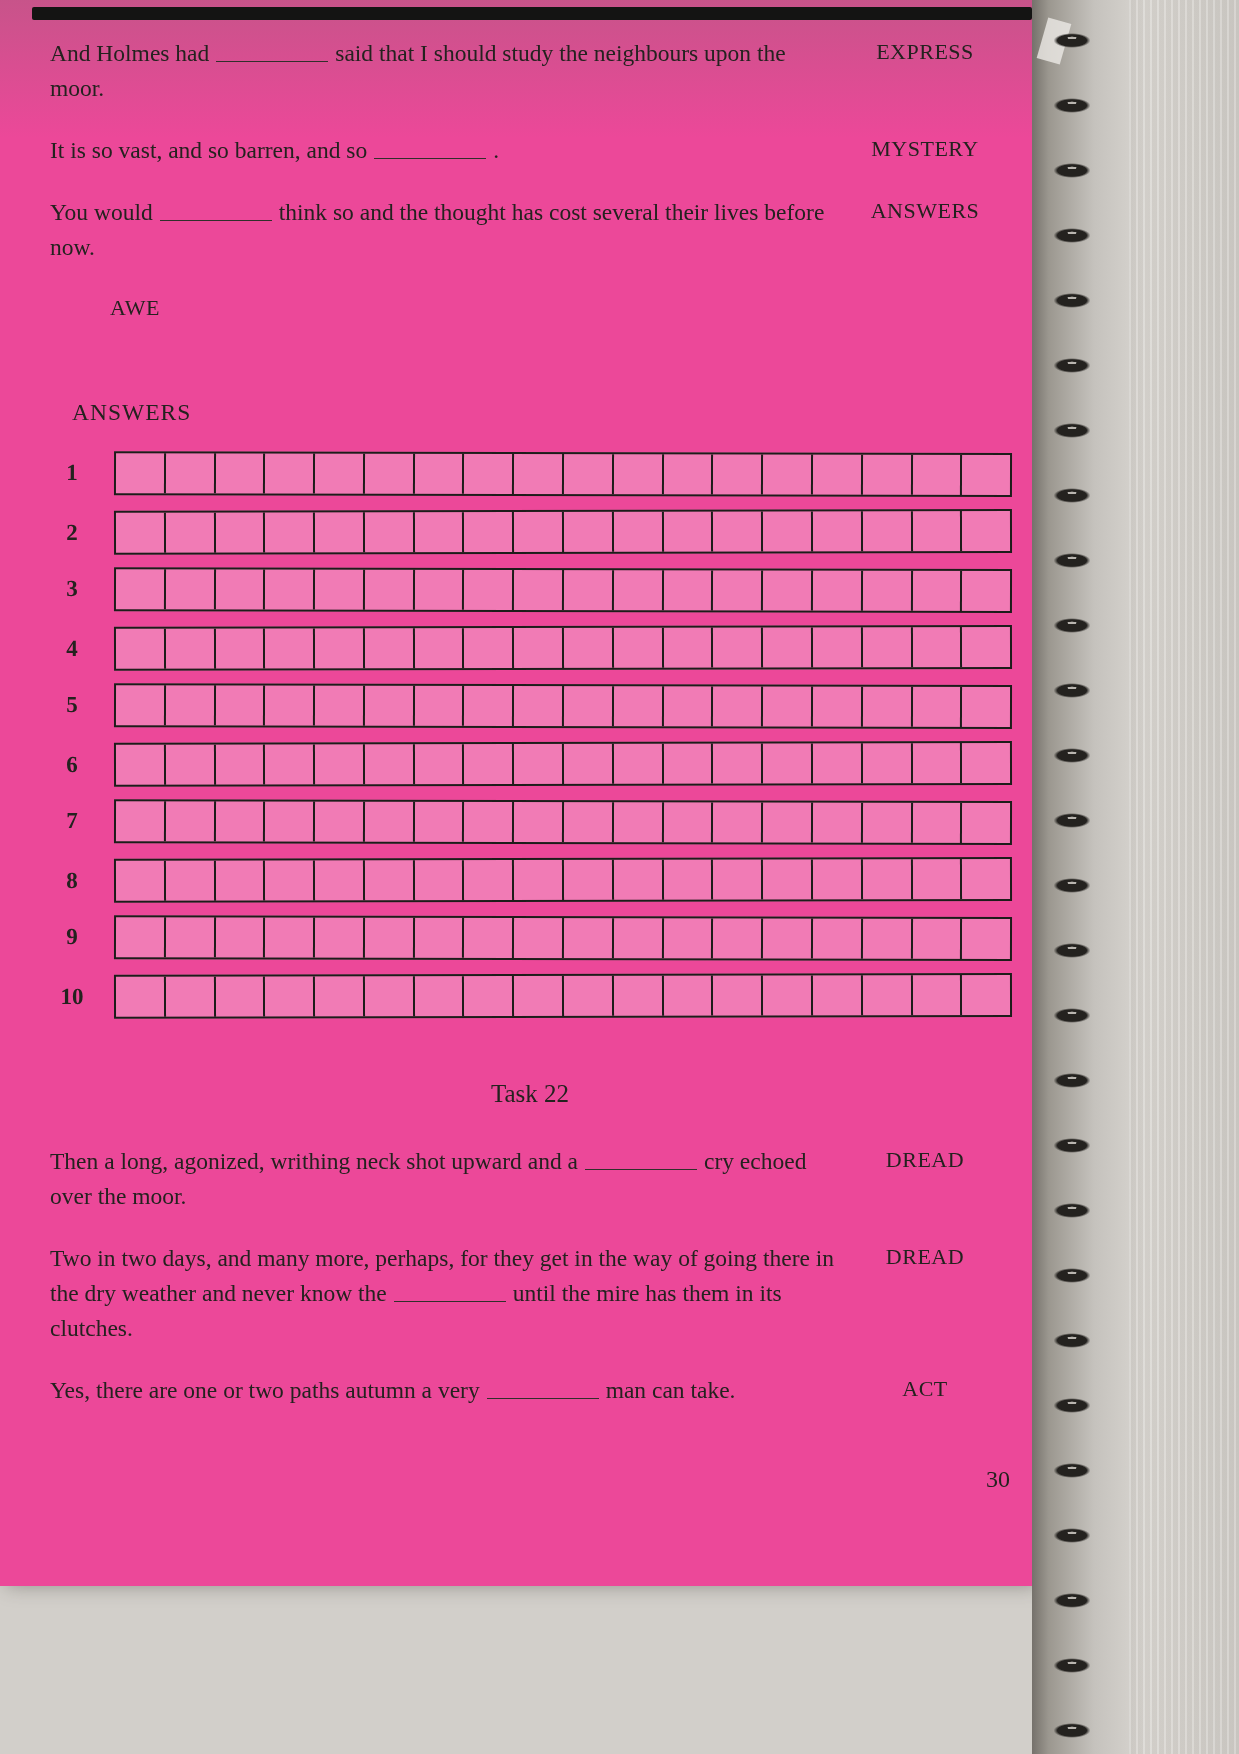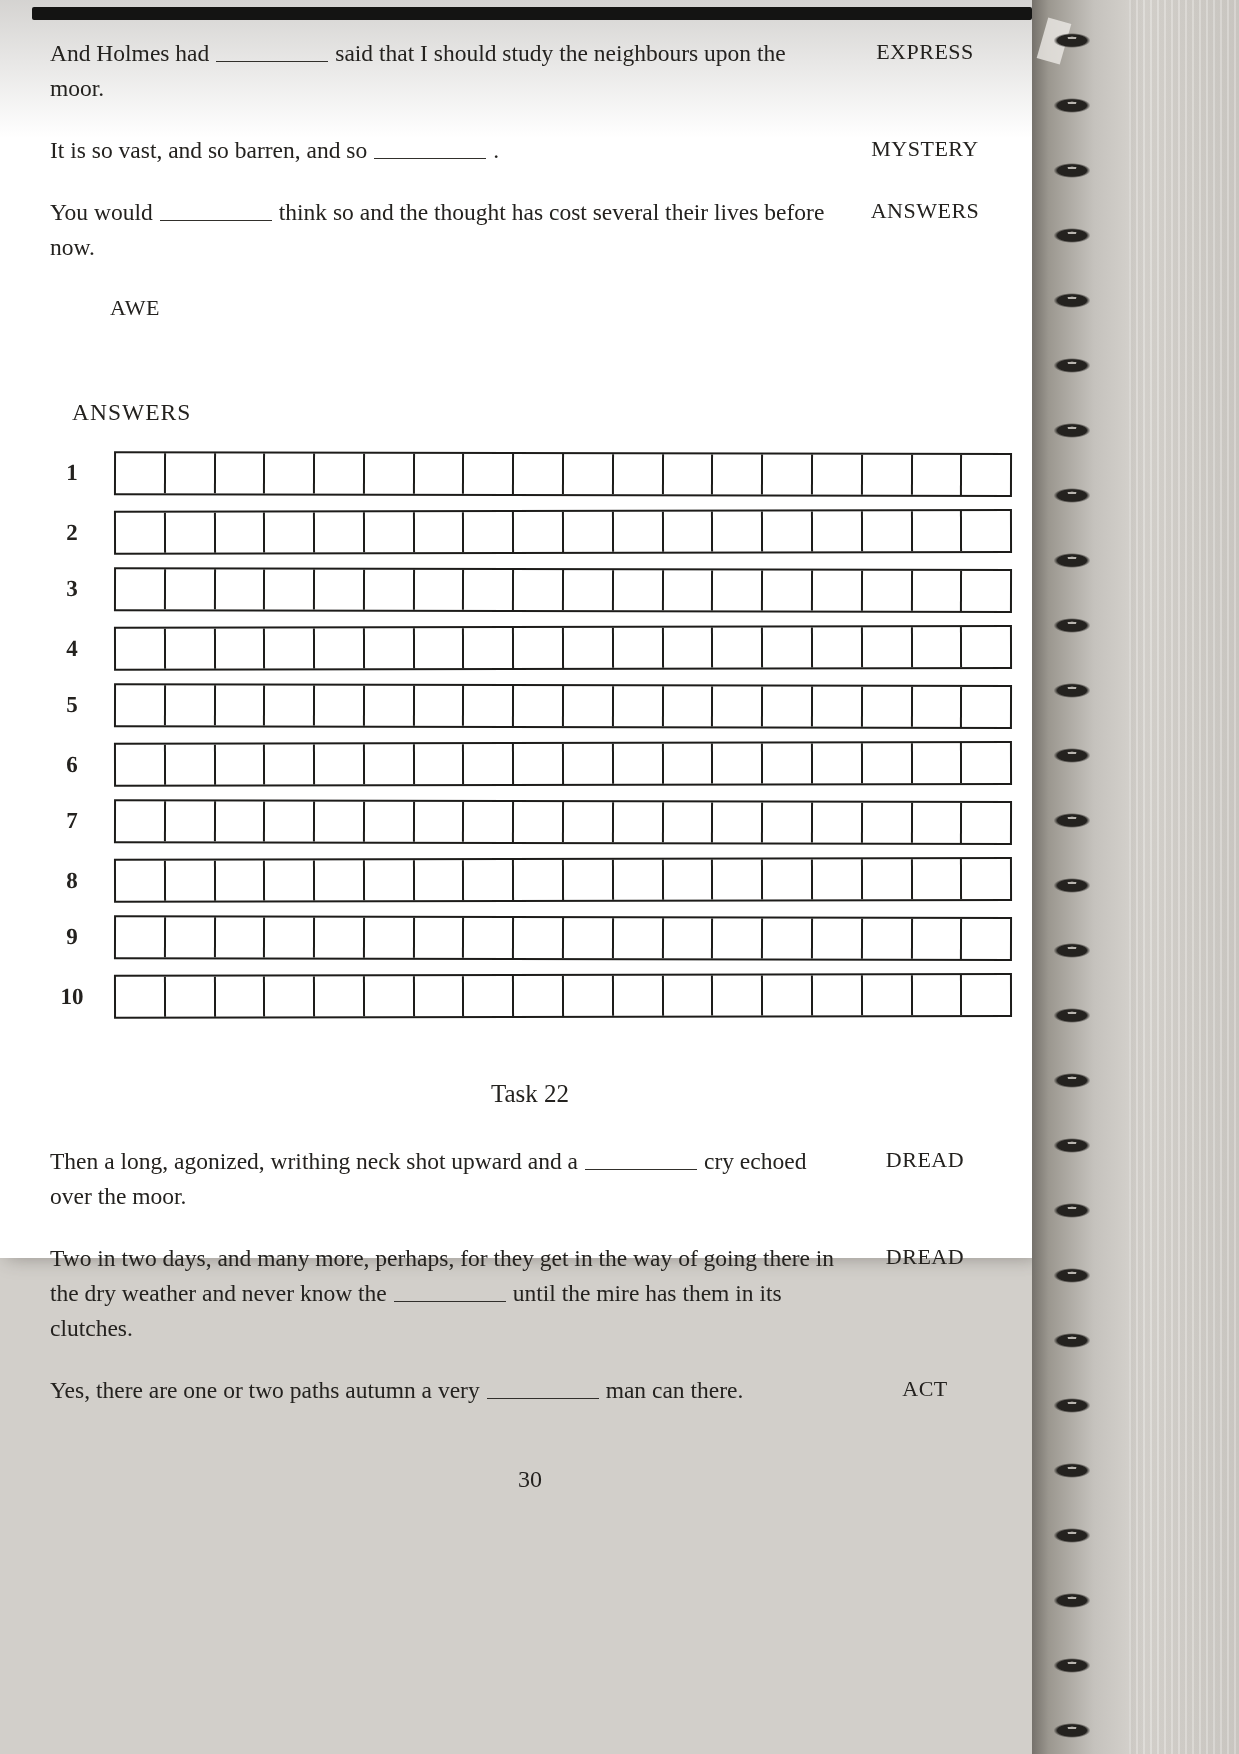--- a/index.html
+++ b/index.html
@@ -8,22 +8,22 @@
     position:relative;
     background:#d2cfca;
     font-family:"Liberation Serif","DejaVu Serif",serif;
     color:#24221f;
     overflow:hidden;
   }
 
   
   .page {
     position:absolute; left:0; top:0;
-    width:1032px; height:1258px;
-    background:#ffffff;
+    width:1032px; height:1586px;
+    background:#ec4899;
     box-shadow:6px 0 18px rgba(60,55,50,0.4);
   }
   .page::before { 
     content:"";
     position:absolute; left:0; top:0; right:0; height:150px;
     background:linear-gradient(to bottom, rgba(115,110,103,0.30), rgba(115,110,103,0.0) 92%);
     pointer-events:none;
   }
   .top-bar {
     position:absolute; top:7px; left:32px; right:0; height:13px;
@@ -58,21 +58,21 @@
     background:rgba(255,255,255,0.28);
     box-sizing:border-box;
   }
   .cell { flex:1; border-right:2px solid #1d1c1a; }
   .cell:last-child { border-right:none; }
 
   
   .task-title { margin-top:62px; width:960px; text-align:center; font-weight:normal; font-size:25px; }
   .item.task-first { margin-top:36px; }
 
-  .page-number { margin-top:58px; width:960px; text-align:center; font-size:24px; }
+  .page-number { margin-top:58px; width:960px; text-align:right; font-size:24px; }
 
   
   .binding {
     position:absolute; left:1032px; top:0; width:207px; height:1754px;
     background:linear-gradient(to right,#75716b 0%, #9b978f 8%, #c5c2bd 30%, #d9d6d1 55%, #cfccc7 100%);
   }
   .coils {
     position:absolute; left:4px; top:0; width:72px; height:100%;
     background-image:
       radial-gradient(ellipse 10px 3px at 50% 46%, rgba(200,197,191,0.9) 40%, rgba(200,197,191,0) 50%),
@@ -359,21 +359,21 @@
       <p class="item-text"><span>Then a long, agonized, writhing neck shot upward and a</span><span class="blank"></span><span>cry echoed over the moor.</span></p>
       <div class="item-word">DREAD</div>
     </div>
 
     <div class="item">
       <p class="item-text"><span>Two in two days, and many more, perhaps, for they get in the way of going there in the dry weather and never know the</span><span class="blank"></span><span>until the mire has them in its clutches.</span></p>
       <div class="item-word">DREAD</div>
     </div>
 
     <div class="item">
-      <p class="item-text"><span>Yes, there are one or two paths autumn a very</span><span class="blank"></span><span>man can there.</span></p>
+      <p class="item-text"><span>Yes, there are one or two paths autumn a very</span><span class="blank"></span><span>man can take.</span></p>
       <div class="item-word">ACT</div>
     </div>
 
     <div class="page-number">30</div>
   </div>
 </div>
 
 <div class="binding">
   <div class="corner-chip"></div>
   <div class="coils"></div>

